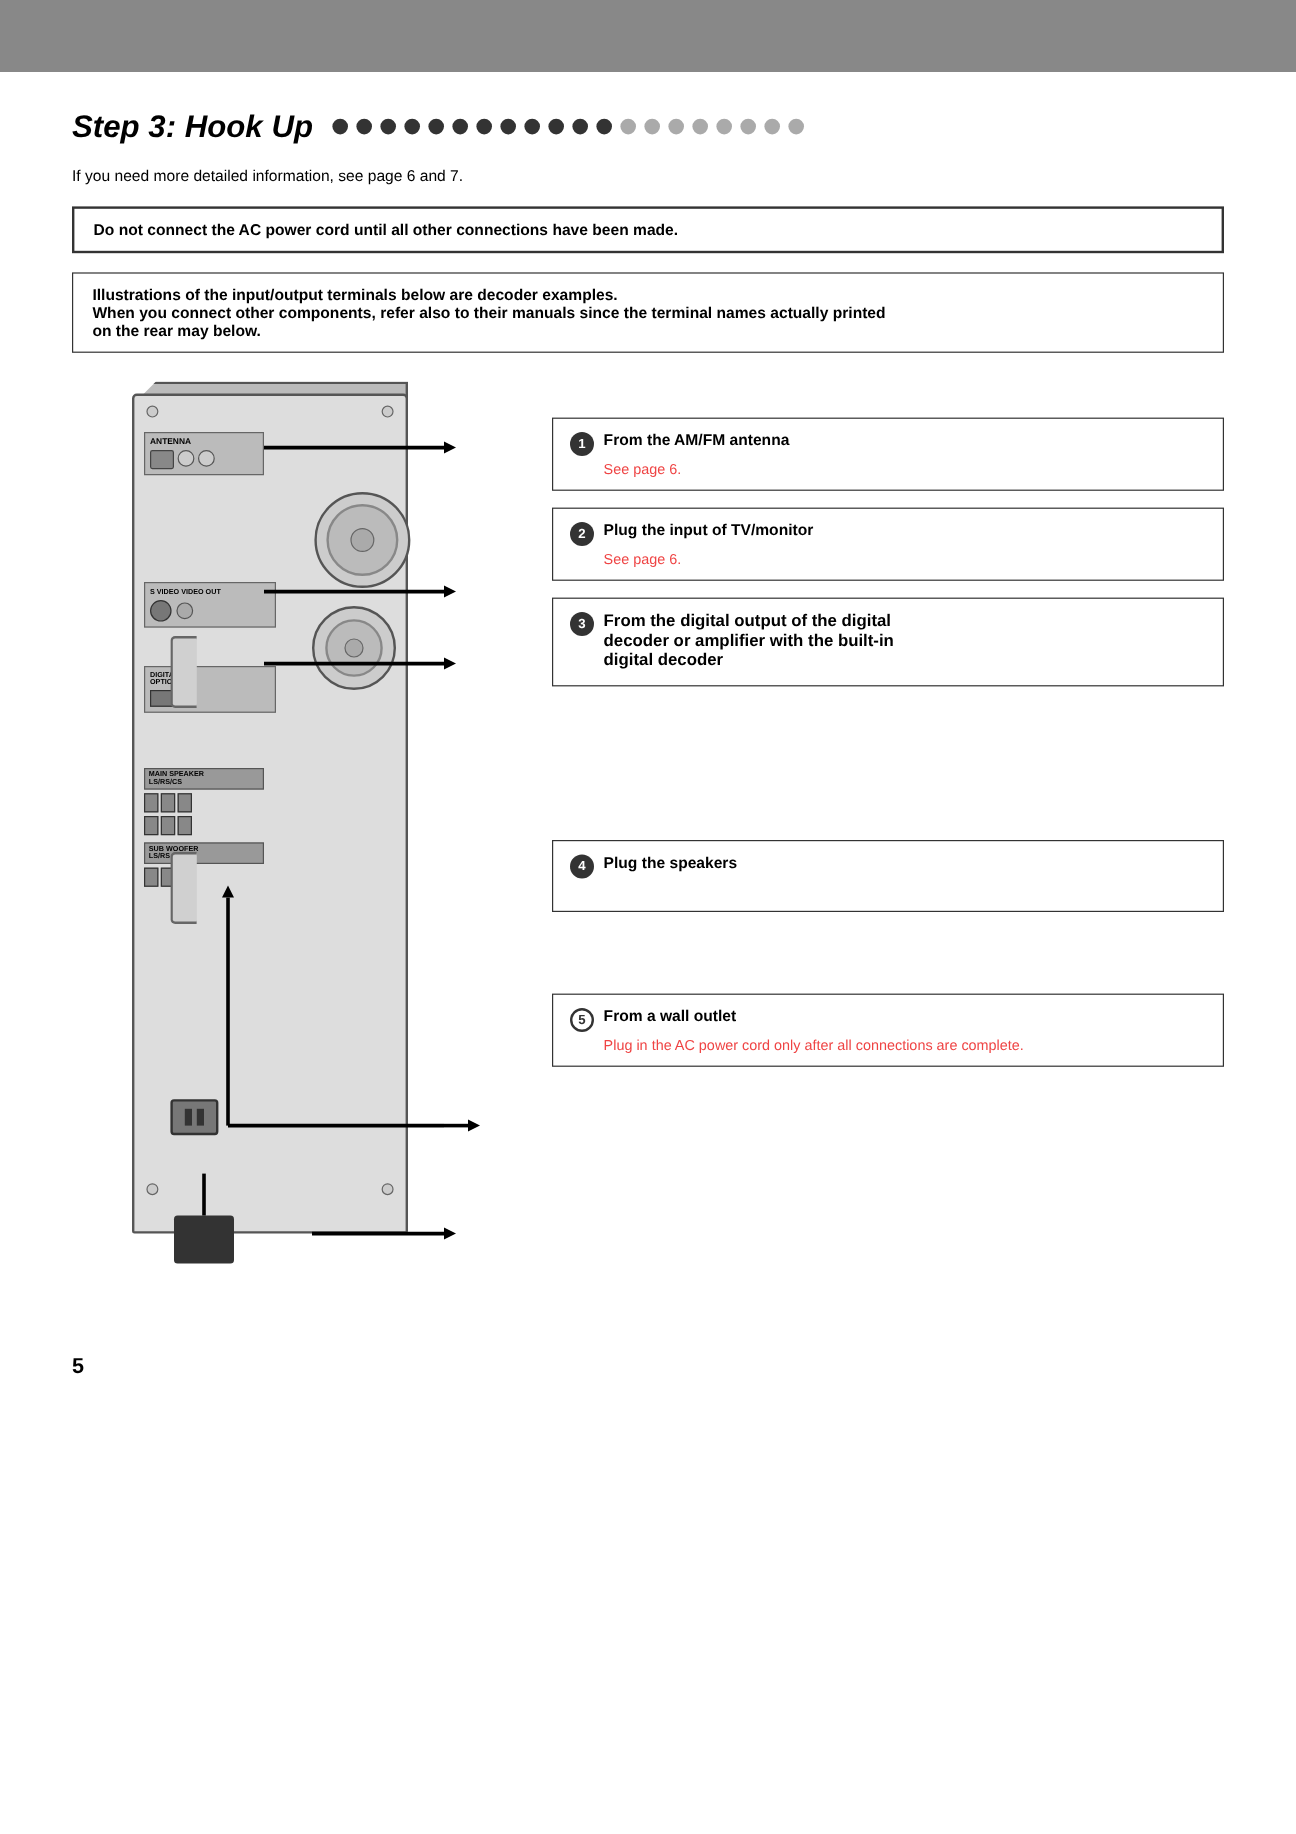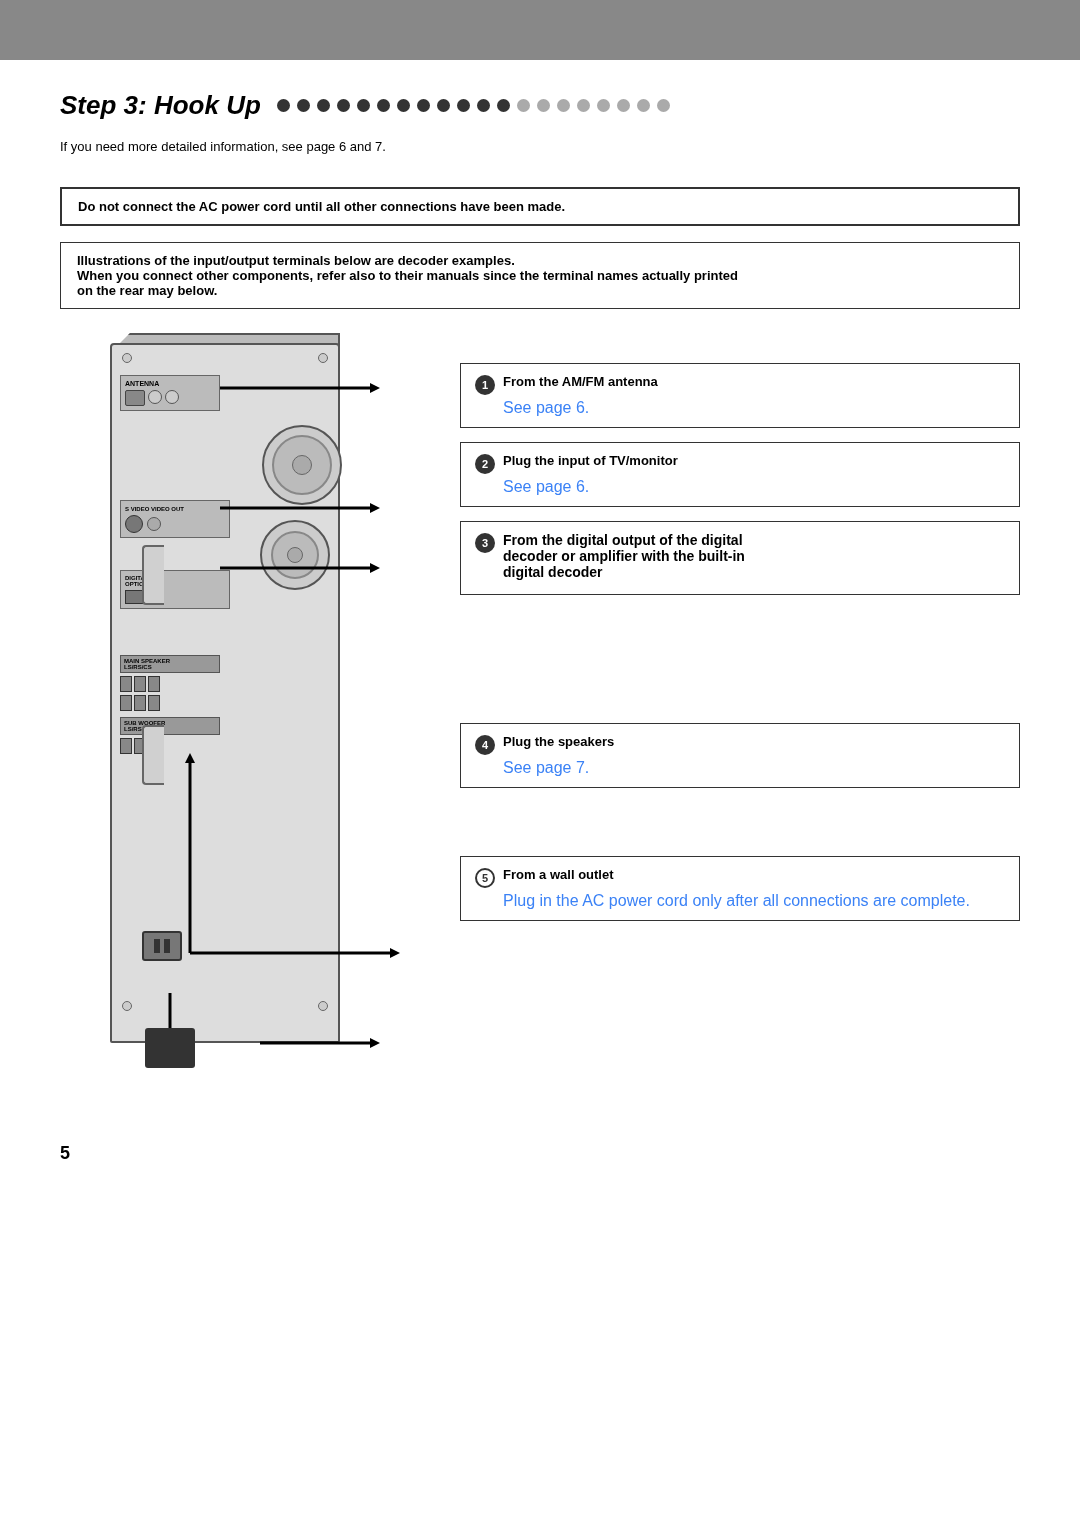--- a/index.html
+++ b/index.html
@@ -45,21 +45,21 @@
       width: 13px;
       height: 13px;
       border-radius: 50%;
       background: #333;
       display: inline-block;
       flex-shrink: 0;
     }
     .dot.light { background: #aaa; }
     .subtitle {
       font-size: 13px;
-      margin-bottom: 33px;
+      margin-bottom: 18px;
     }
     .warning-box {
       border: 2px solid #333;
       padding: 10px 16px;
       margin-bottom: 16px;
       font-size: 13px;
       font-weight: bold;
     }
     .info-box {
       border: 1.5px solid #333;
@@ -178,23 +178,23 @@
     .callout-num.outline {
       background: #fff;
       color: #333;
       border: 2px solid #333;
     }
     .callout-title {
       font-size: 13px;
       font-weight: bold;
     }
     .callout-sub {
-      font-size: 16px;
+      font-size: 12px;
       margin-left: 28px;
-      color: #3b82f6;
+      color: #ef4444;
     }
     
     .callout-spacer { height: 40px; }
     .callout-spacer-lg { height: 100px; }
 
     
     .page-num {
       font-size: 18px;
       font-weight: bold;
       margin-top: 10px;
@@ -408,21 +408,20 @@
         </div>
       </div>
 
       <div class="callout-spacer-lg"></div>
 
       <div class="callout-box">
         <div class="callout-header">
           <div class="callout-num">4</div>
           <span class="callout-title">Plug the speakers</span>
         </div>
-        <div class="callout-sub">See page 7.</div>
       </div>
 
       <div class="callout-spacer"></div>
 
       <div class="callout-box">
         <div class="callout-header">
           <div class="callout-num outline">5</div>
           <span class="callout-title">From a wall outlet</span>
         </div>
         <div class="callout-sub">Plug in the AC power cord only after all connections are complete.</div>

